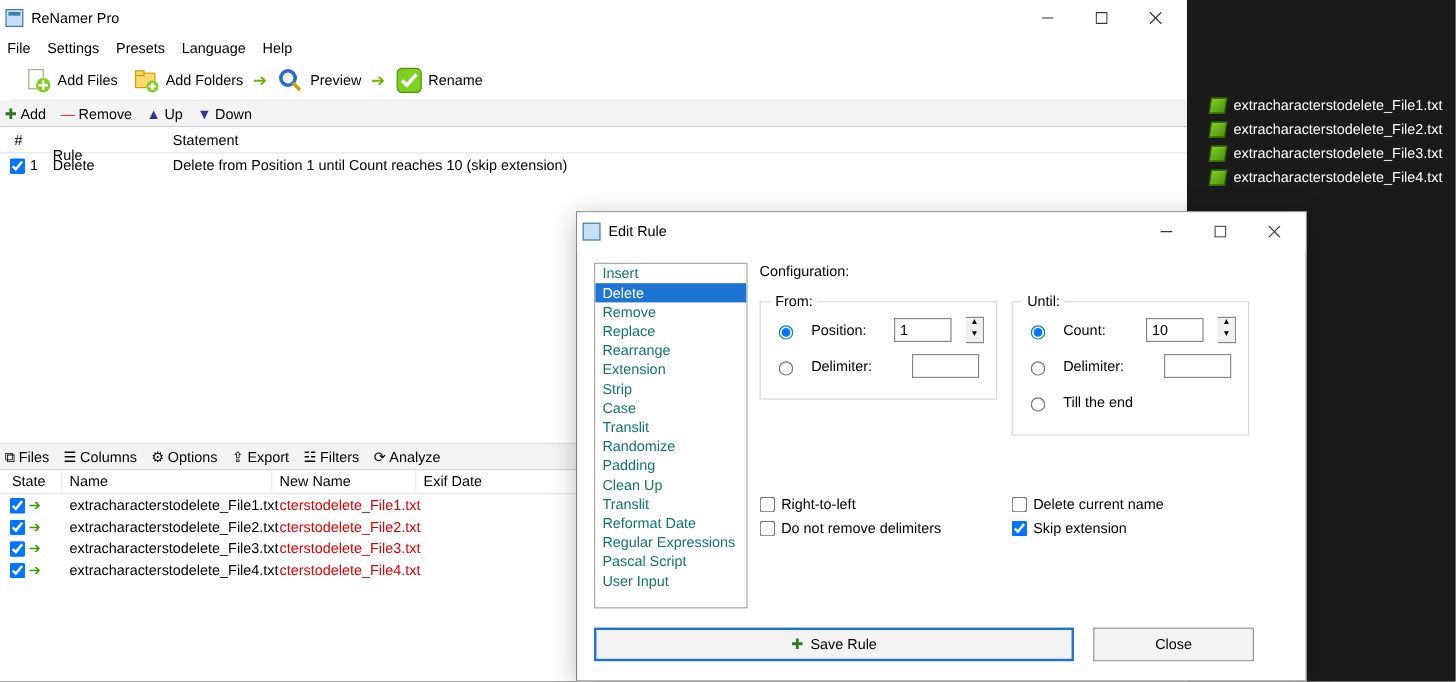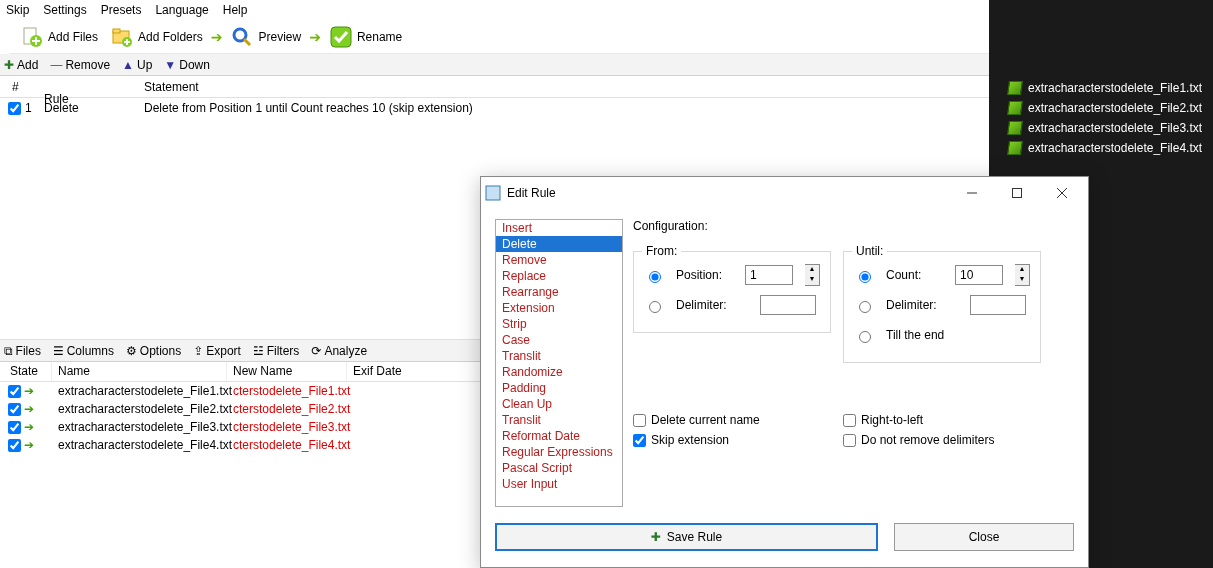--- a/index.html
+++ b/index.html
@@ -134,21 +134,21 @@
   flex-direction: column;
 }
 .dialog .titlebar { height: 32px; }
 .dialog-body { flex: 1; display: flex; padding: 10px 14px; gap: 10px; }
 .rulelist {
   width: 128px;
   border: 1px solid #aaa;
   background: #fff;
   overflow: hidden;
 }
-.rulelist .rl-item { padding: 1px 6px; color: #b91c1c; font-size: 12px; }
+.rulelist .rl-item { padding: 1px 6px; color: #0f766e; font-size: 12px; }
 .rulelist .rl-item.selected { background: #1e74d2; color: #fff; }
 .config { flex: 1; }
 .config h4 { margin: 0 0 10px 0; font-weight: normal; font-size: 12px; }
 .group {
   border: 1px solid #d8d8d8;
   padding: 8px 10px 12px 10px;
   width: 198px;
   float: left;
   margin-right: 12px;
   position: relative;
@@ -159,31 +159,58 @@
 .opt-row input[type=text] { width: 48px; height: 20px; border: 1px solid #888; padding: 1px 4px; font-size: 12px; }
 .spin { display: flex; flex-direction: column; border: 1px solid #888; border-left: none; height: 22px; }
 .spin div { width: 14px; height: 10px; font-size: 7px; text-align: center; line-height: 8px; background: #f0f0f0; }
 .radio-dot { width:12px; height:12px; }
 .checks { clear: both; padding-top: 50px; display: flex; }
 .checks-col { width: 210px; display: flex; flex-direction: column; gap: 6px; }
 .check-row { display: flex; align-items: center; gap: 5px; }
 .dialog-footer { height: 50px; display: flex; align-items: center; justify-content: flex-start; gap: 16px; padding: 0 14px 10px 14px; }
 .big-btn { height: 28px; border: 1px solid #999; background: #f3f3f3; display: flex; align-items: center; justify-content: center; font-size: 12px; }
 .save-btn { flex: 1; border: 2px solid #1e74d2; max-width: 400px; gap:6px; }
-.close-btn { width: 180px; }
+.close-btn { width: 134px; }
 
 svg { display:block; }
 </style>
 </head>
 <body>
 
 <div class="main-window">
+  <div class="titlebar">
+    <span class="app-icon">
+      <svg width="16" height="16">
+          <rect x="1" y="1" width="14" height="14" fill="#c7e0f4" stroke="#3a7ab0"></rect>
+          <rect x="3" y="3" width="10" height="3" fill="#3a7ab0"></rect>
+        </svg>
+    </span>
+    <span class="title">ReNamer Pro</span>
+    <div class="win-buttons">
+      <div class="win-btn">
+          <svg width="10" height="10">
+            <line x1="0" y1="5" x2="10" y2="5" stroke="#333"></line>
+          </svg>
+        </div>
+      <div class="win-btn">
+          <svg width="10" height="10">
+            <rect x="0.5" y="0.5" width="9" height="9" fill="none" stroke="#333"></rect>
+          </svg>
+        </div>
+      <div class="win-btn">
+          <svg width="10" height="10">
+            <line x1="0" y1="0" x2="10" y2="10" stroke="#333"></line>
+            <line x1="10" y1="0" x2="0" y2="10" stroke="#333"></line>
+          </svg>
+        </div>
+    </div>
+  </div>
 
   <div class="menubar">
-    <span>Skip</span>
+    <span>File</span>
     <span>Settings</span>
     <span>Presets</span>
     <span>Language</span>
     <span>Help</span>
   </div>
 
   <div class="toolbar">
     <div class="btn">
       <span class="icon">
           <svg width="24" height="24">
@@ -443,37 +470,37 @@
         <div class="opt-row">
           <input type="radio" class="radio-dot" style="">
           <span>Till the end</span>
         </div>
       </div>
 
       <div class="checks">
         <div class="checks-col">
           <div class="check-row">
               <input type="checkbox" style="">
+              <span>Right-to-left</span>
+            </div>
+          <div class="check-row">
+              <input type="checkbox" style="">
+              <span>Do not remove delimiters</span>
+            </div>
+        </div>
+        <div class="checks-col">
+          <div class="check-row">
+              <input type="checkbox" style="">
               <span>Delete current name</span>
             </div>
           <div class="check-row">
               <input type="checkbox" checked="" style="">
               <span>Skip extension</span>
             </div>
         </div>
-        <div class="checks-col">
-          <div class="check-row">
-              <input type="checkbox" style="">
-              <span>Right-to-left</span>
-            </div>
-          <div class="check-row">
-              <input type="checkbox" style="">
-              <span>Do not remove delimiters</span>
-            </div>
-        </div>
       </div>
     </div>
   </div>
   <div class="dialog-footer">
     <div class="big-btn save-btn">
         <span style="color:#2a7a2a">✚</span>
         <span>Save Rule</span>
       </div>
     <div class="big-btn close-btn">Close</div>
   </div>

